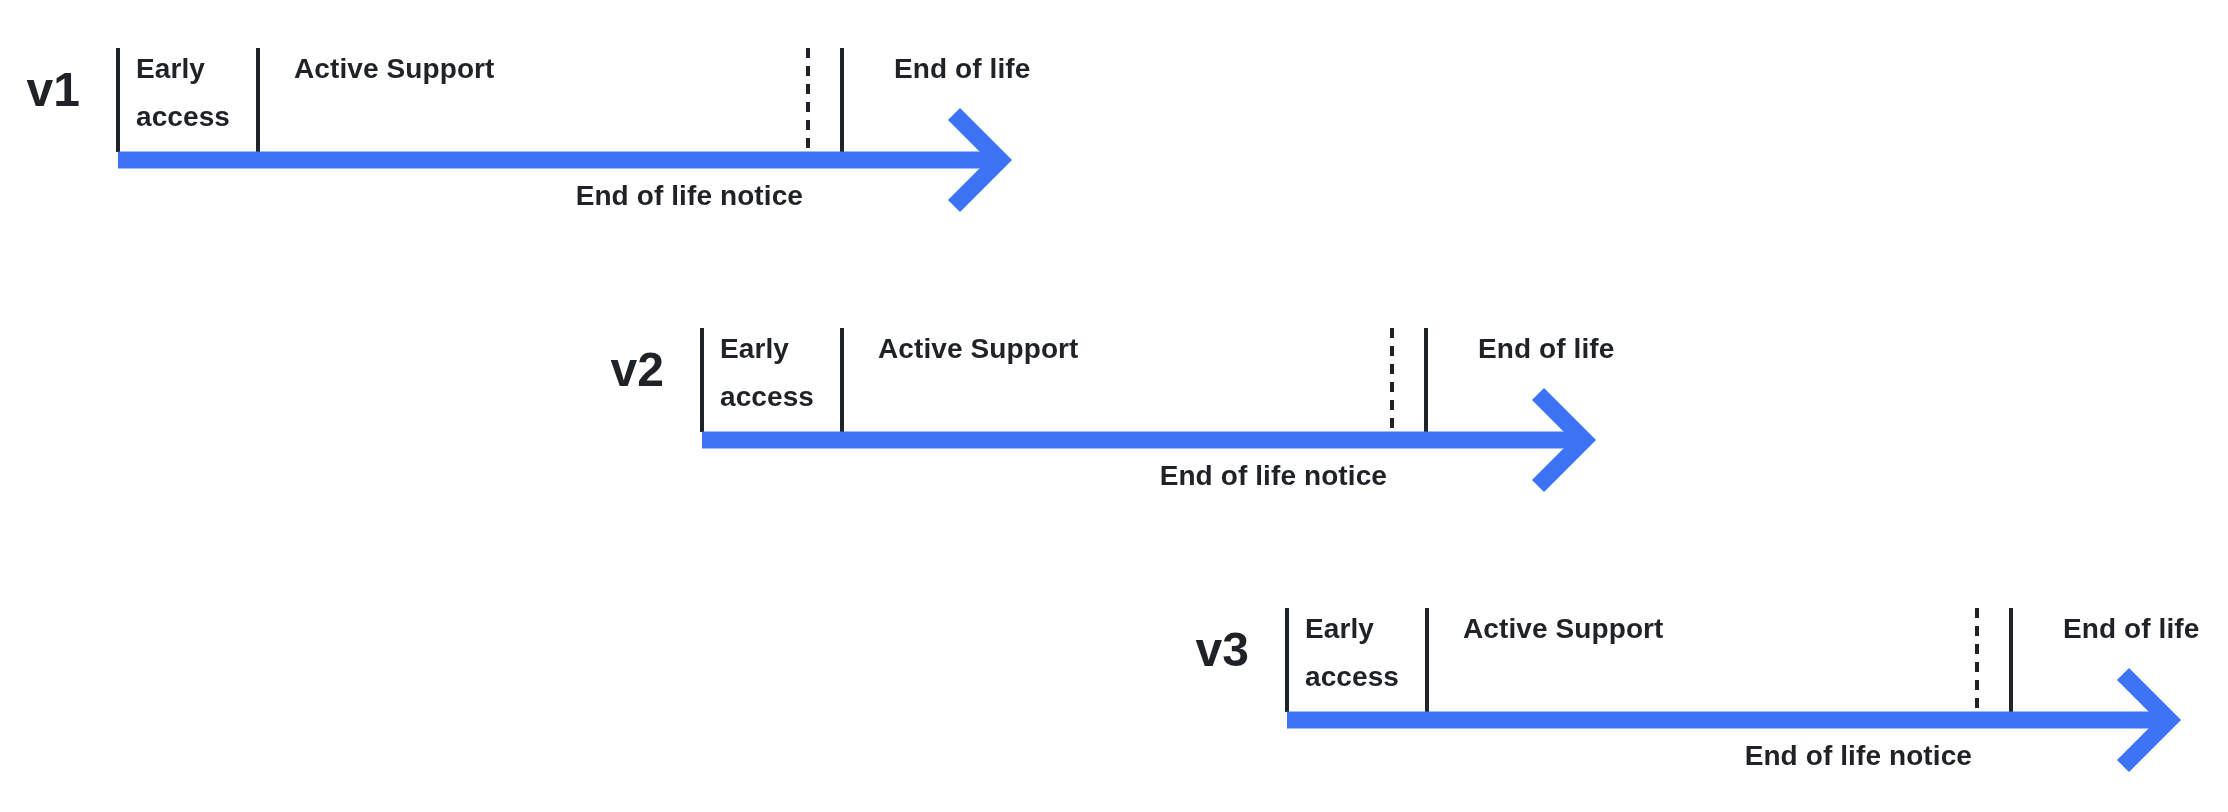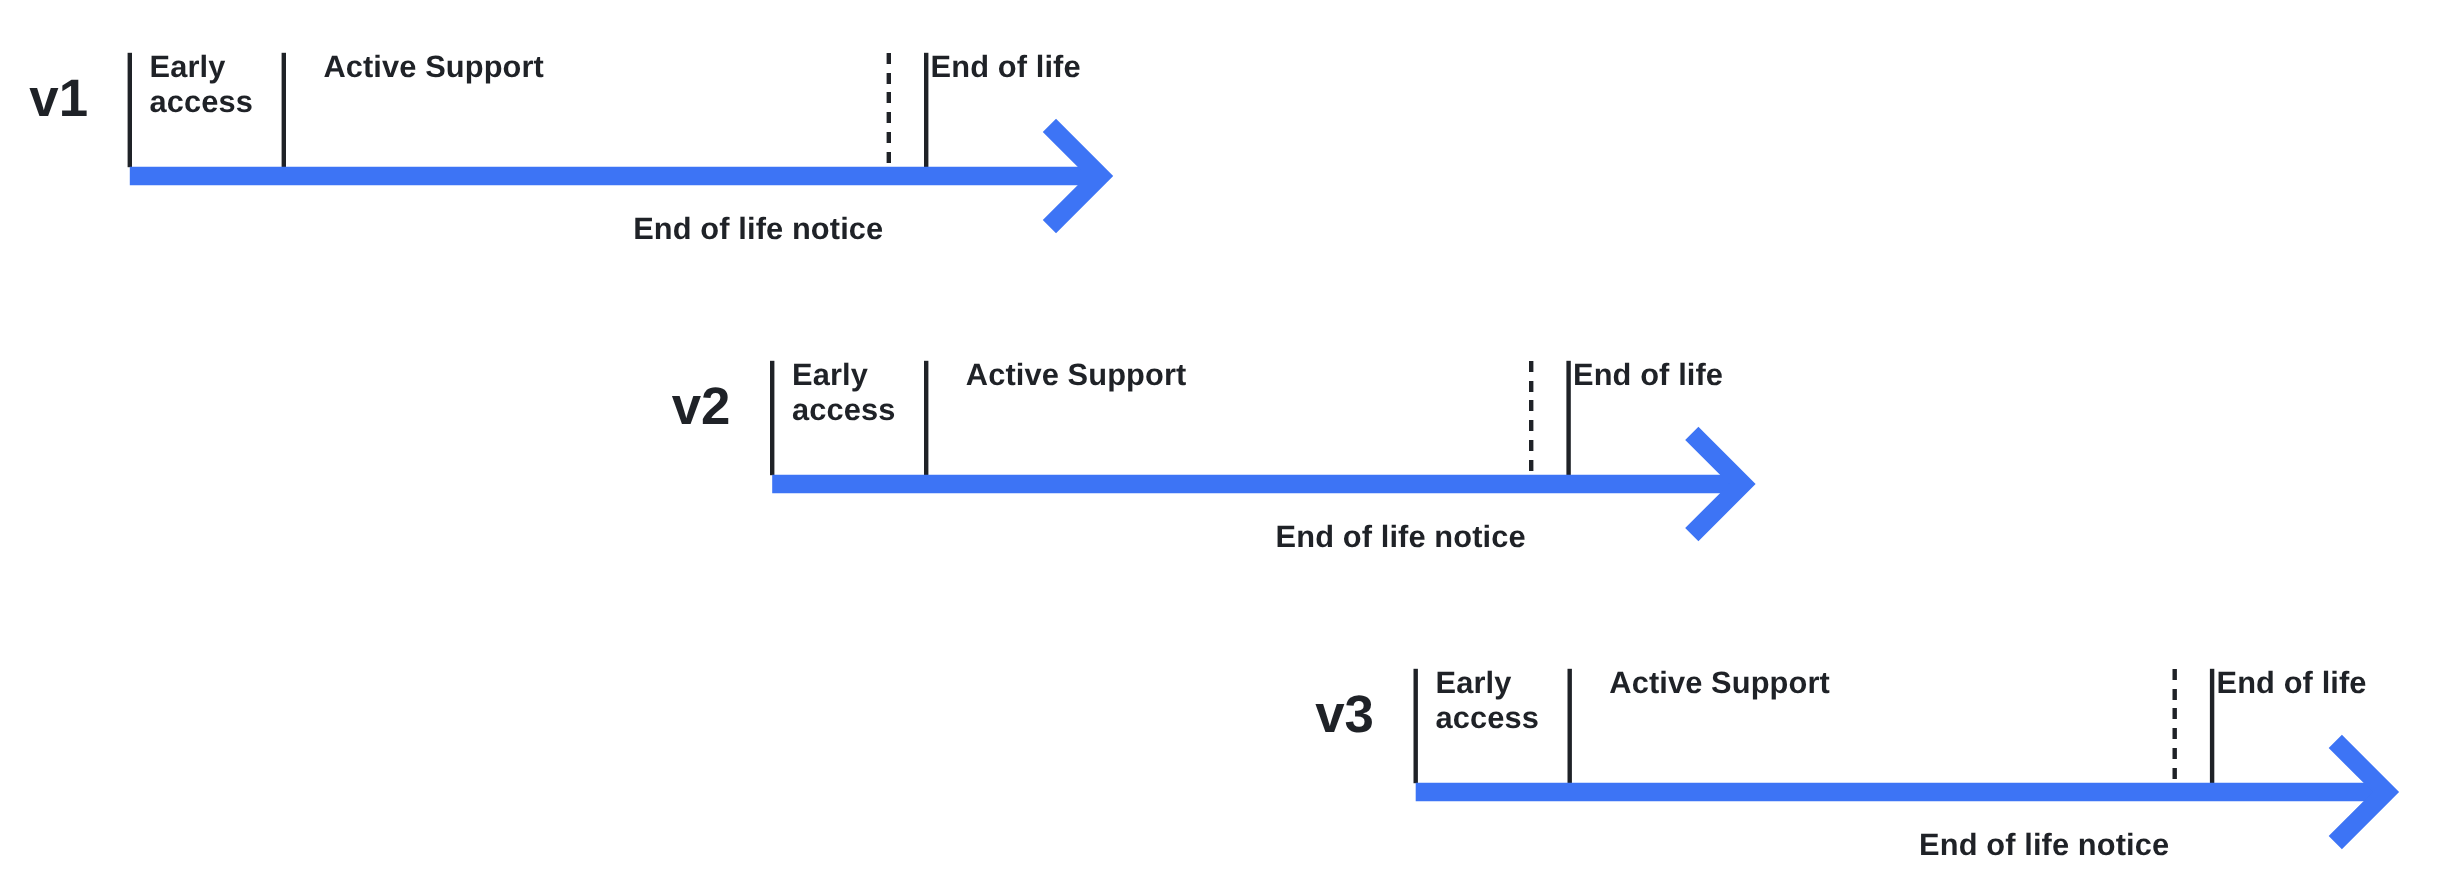--- a/index.html
+++ b/index.html
@@ -33,27 +33,27 @@
   }
   .tick-start{left:-2px;}
   .tick-active{left:138px;}
   .tick-eol{left:722px;}
   .dashed{
     position:absolute;top:0;left:688px;width:4px;height:104px;
     background:repeating-linear-gradient(to bottom, var(--ink) 0px 10px, transparent 10px 18px);
   }
   .lbl{
     position:absolute;
-    font-size:28px;line-height:32px;font-weight:700;
+    font-size:28px;line-height:48px;font-weight:700;
     letter-spacing:0.1px;
   }
   .lbl-early{left:18px;top:-3px;width:122px;}
   .lbl-active{left:176px;top:-3px;white-space:nowrap;}
-  .lbl-eol{left:728px;top:-3px;white-space:nowrap;}
-  .lbl-notice{left:395px;top:124px;width:290px;text-align:right;white-space:nowrap;margin-top:20px;}
+  .lbl-eol{left:776px;top:-3px;white-space:nowrap;}
+  .lbl-notice{left:395px;top:124px;width:290px;text-align:right;white-space:nowrap;}
 
   .arrow-svg{
     position:absolute;left:0;top:57px;width:920px;height:110px;
     display:block;overflow:visible;
   }
   .arrow-svg path{
     fill:none;stroke:var(--arrow);stroke-width:17;
     stroke-linecap:butt;stroke-linejoin:miter;stroke-miterlimit:10;
   }
 </style>

